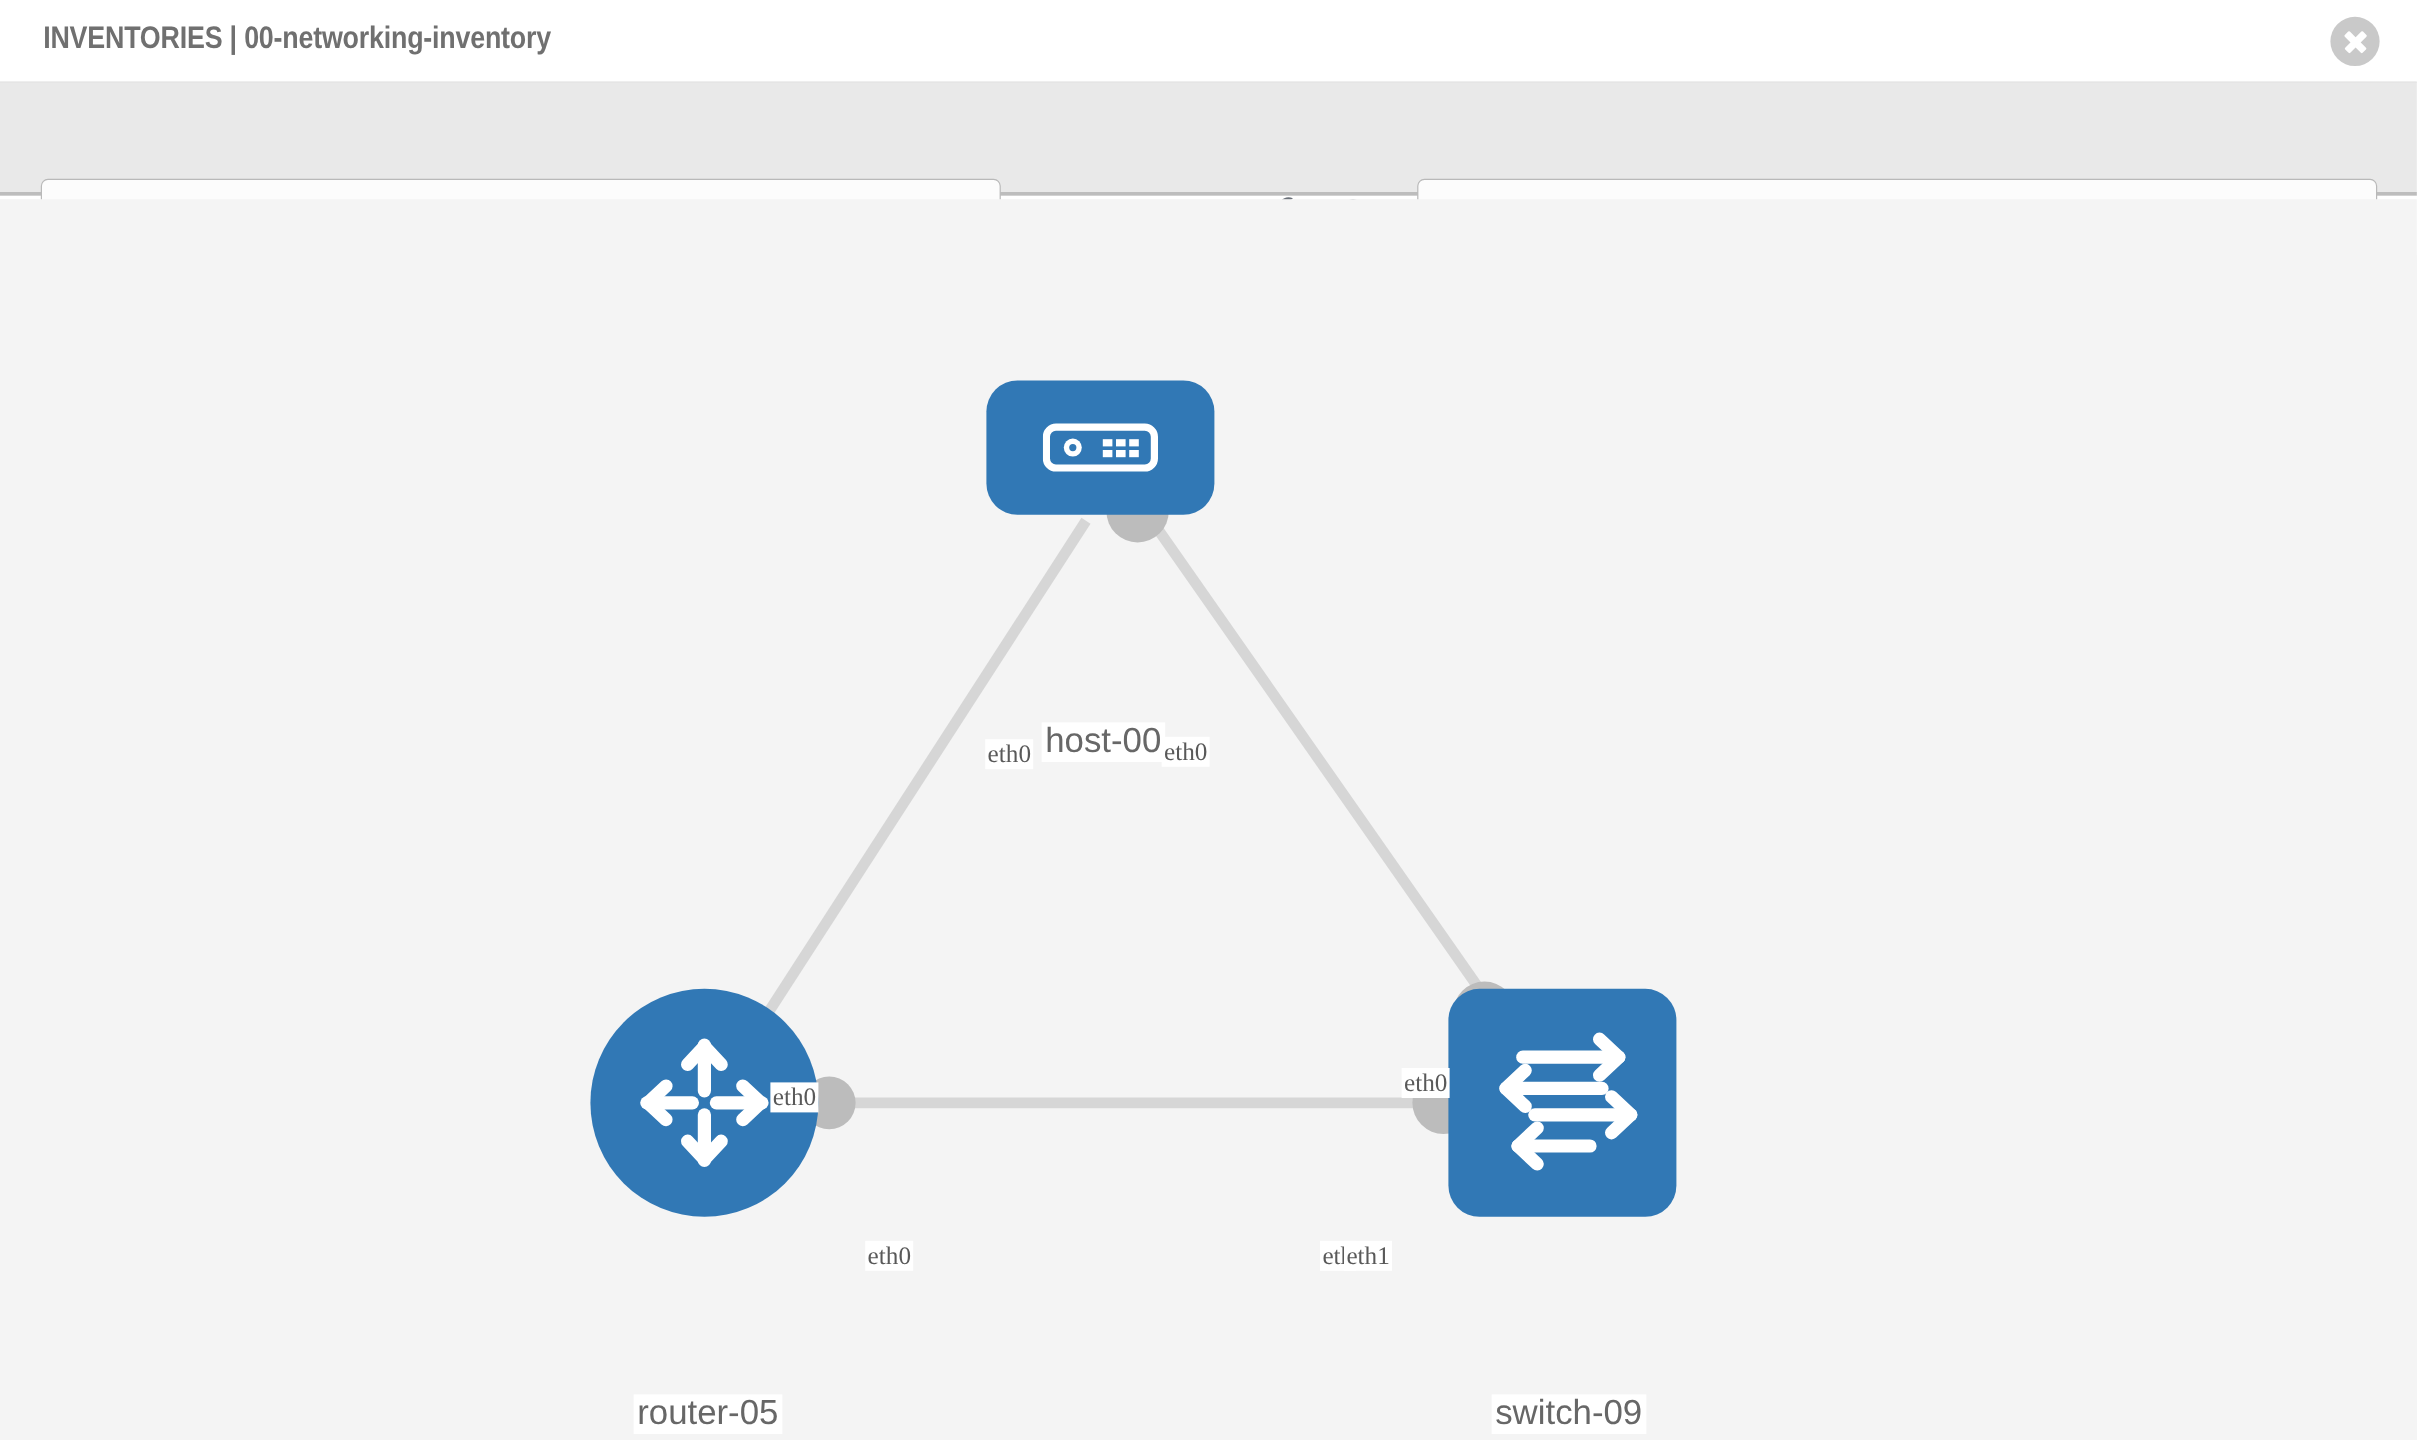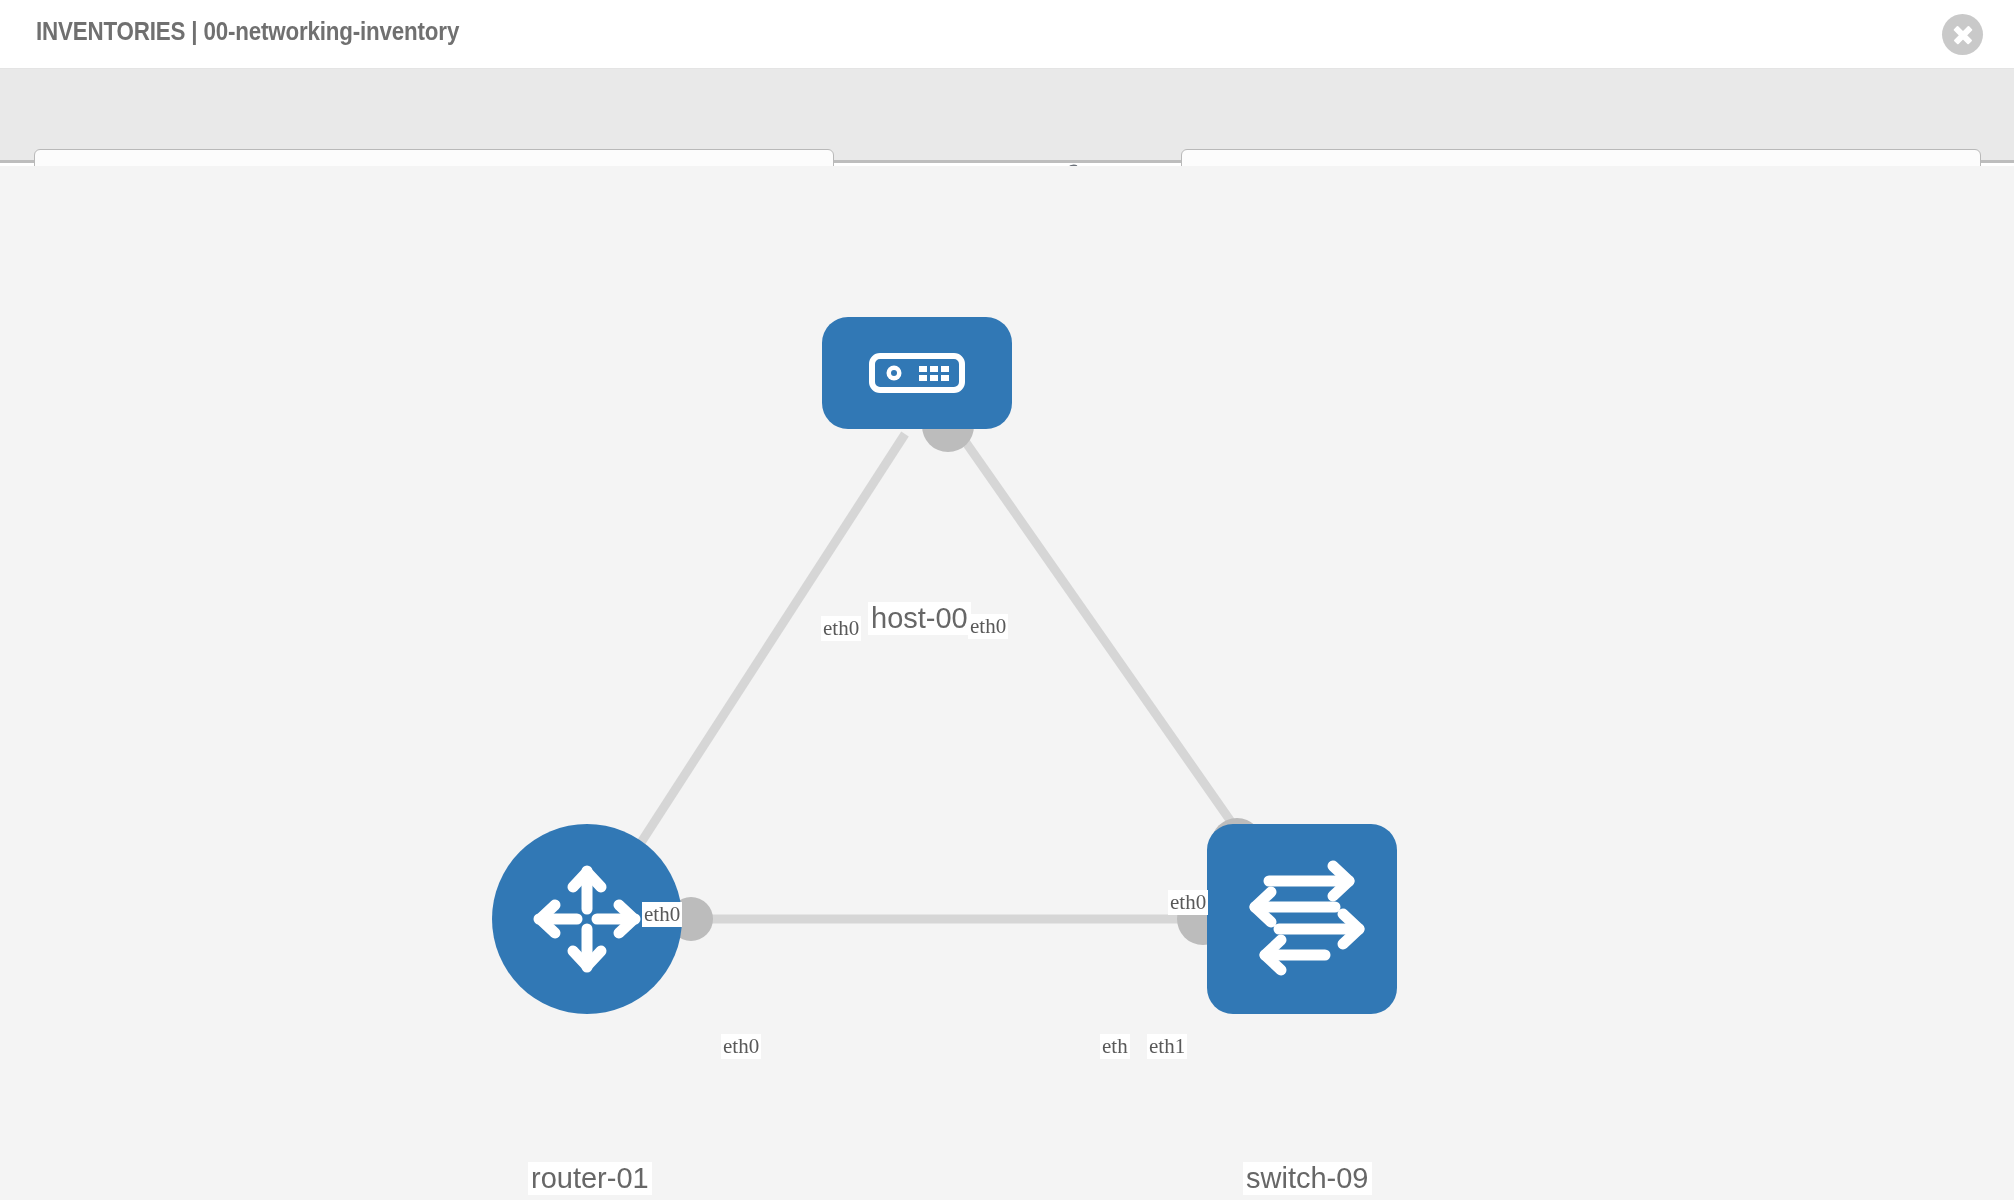--- a/index.html
+++ b/index.html
@@ -139,21 +139,21 @@
     white-space: nowrap;
     line-height: 1.2;
     font-family: Liberation Serif, serif;
   }
   #iface-host-left   { left: 821px; top: 450px; }
   #iface-host-right  { left: 968px; top: 448px; }
   #iface-router-up   { left: 642px; top: 736px; }
   #iface-switch-up   { left: 1168px; top: 724px; }
   #iface-router-right{ left: 721px; top: 868px; }
   #iface-switch-left-a { left: 1100px; top: 868px; }
-  #iface-switch-left-b { left: 1147px; top: 868px; }
+  #iface-switch-left-b { left: 1120px; top: 868px; }
 </style>
 </head>
 <body>
 
 <div class="header">
   <div class="page-title">INVENTORIES | 00-networking-inventory</div>
   <div class="close-btn"></div>
 </div>
 
 <div class="toolbar">
@@ -233,21 +233,21 @@
           <line x1="60" y1="108" x2="60" y2="70"></line>
           <polyline points="46,92 60,107 74,92"></polyline>
           <line x1="12" y1="60" x2="50" y2="60"></line>
           <polyline points="28,46 13,60 28,74"></polyline>
           <line x1="108" y1="60" x2="70" y2="60"></line>
           <polyline points="92,46 107,60 92,74"></polyline>
         </g>
       </svg>
     </div>
   </div>
-  <div class="node-label" id="router-label">router-01</div>
+  <div class="node-label" id="router-label">router-05</div>
   <div class="iface-label" id="iface-router-up">eth0</div>
   <div class="iface-label" id="iface-router-right">eth0</div>
 
   <div class="node" id="switch-node">
     <div class="node-shape">
       <svg width="130" height="120" viewBox="0 0 130 120" xmlns="http://www.w3.org/2000/svg">
         <g stroke="#ffffff" stroke-width="11" stroke-linecap="round" stroke-linejoin="round" fill="none">
           <line x1="32" y1="22" x2="112" y2="22"></line>
           <polyline points="96,7 112,22 96,37"></polyline>
           <line x1="98" y1="48" x2="18" y2="48"></line>

